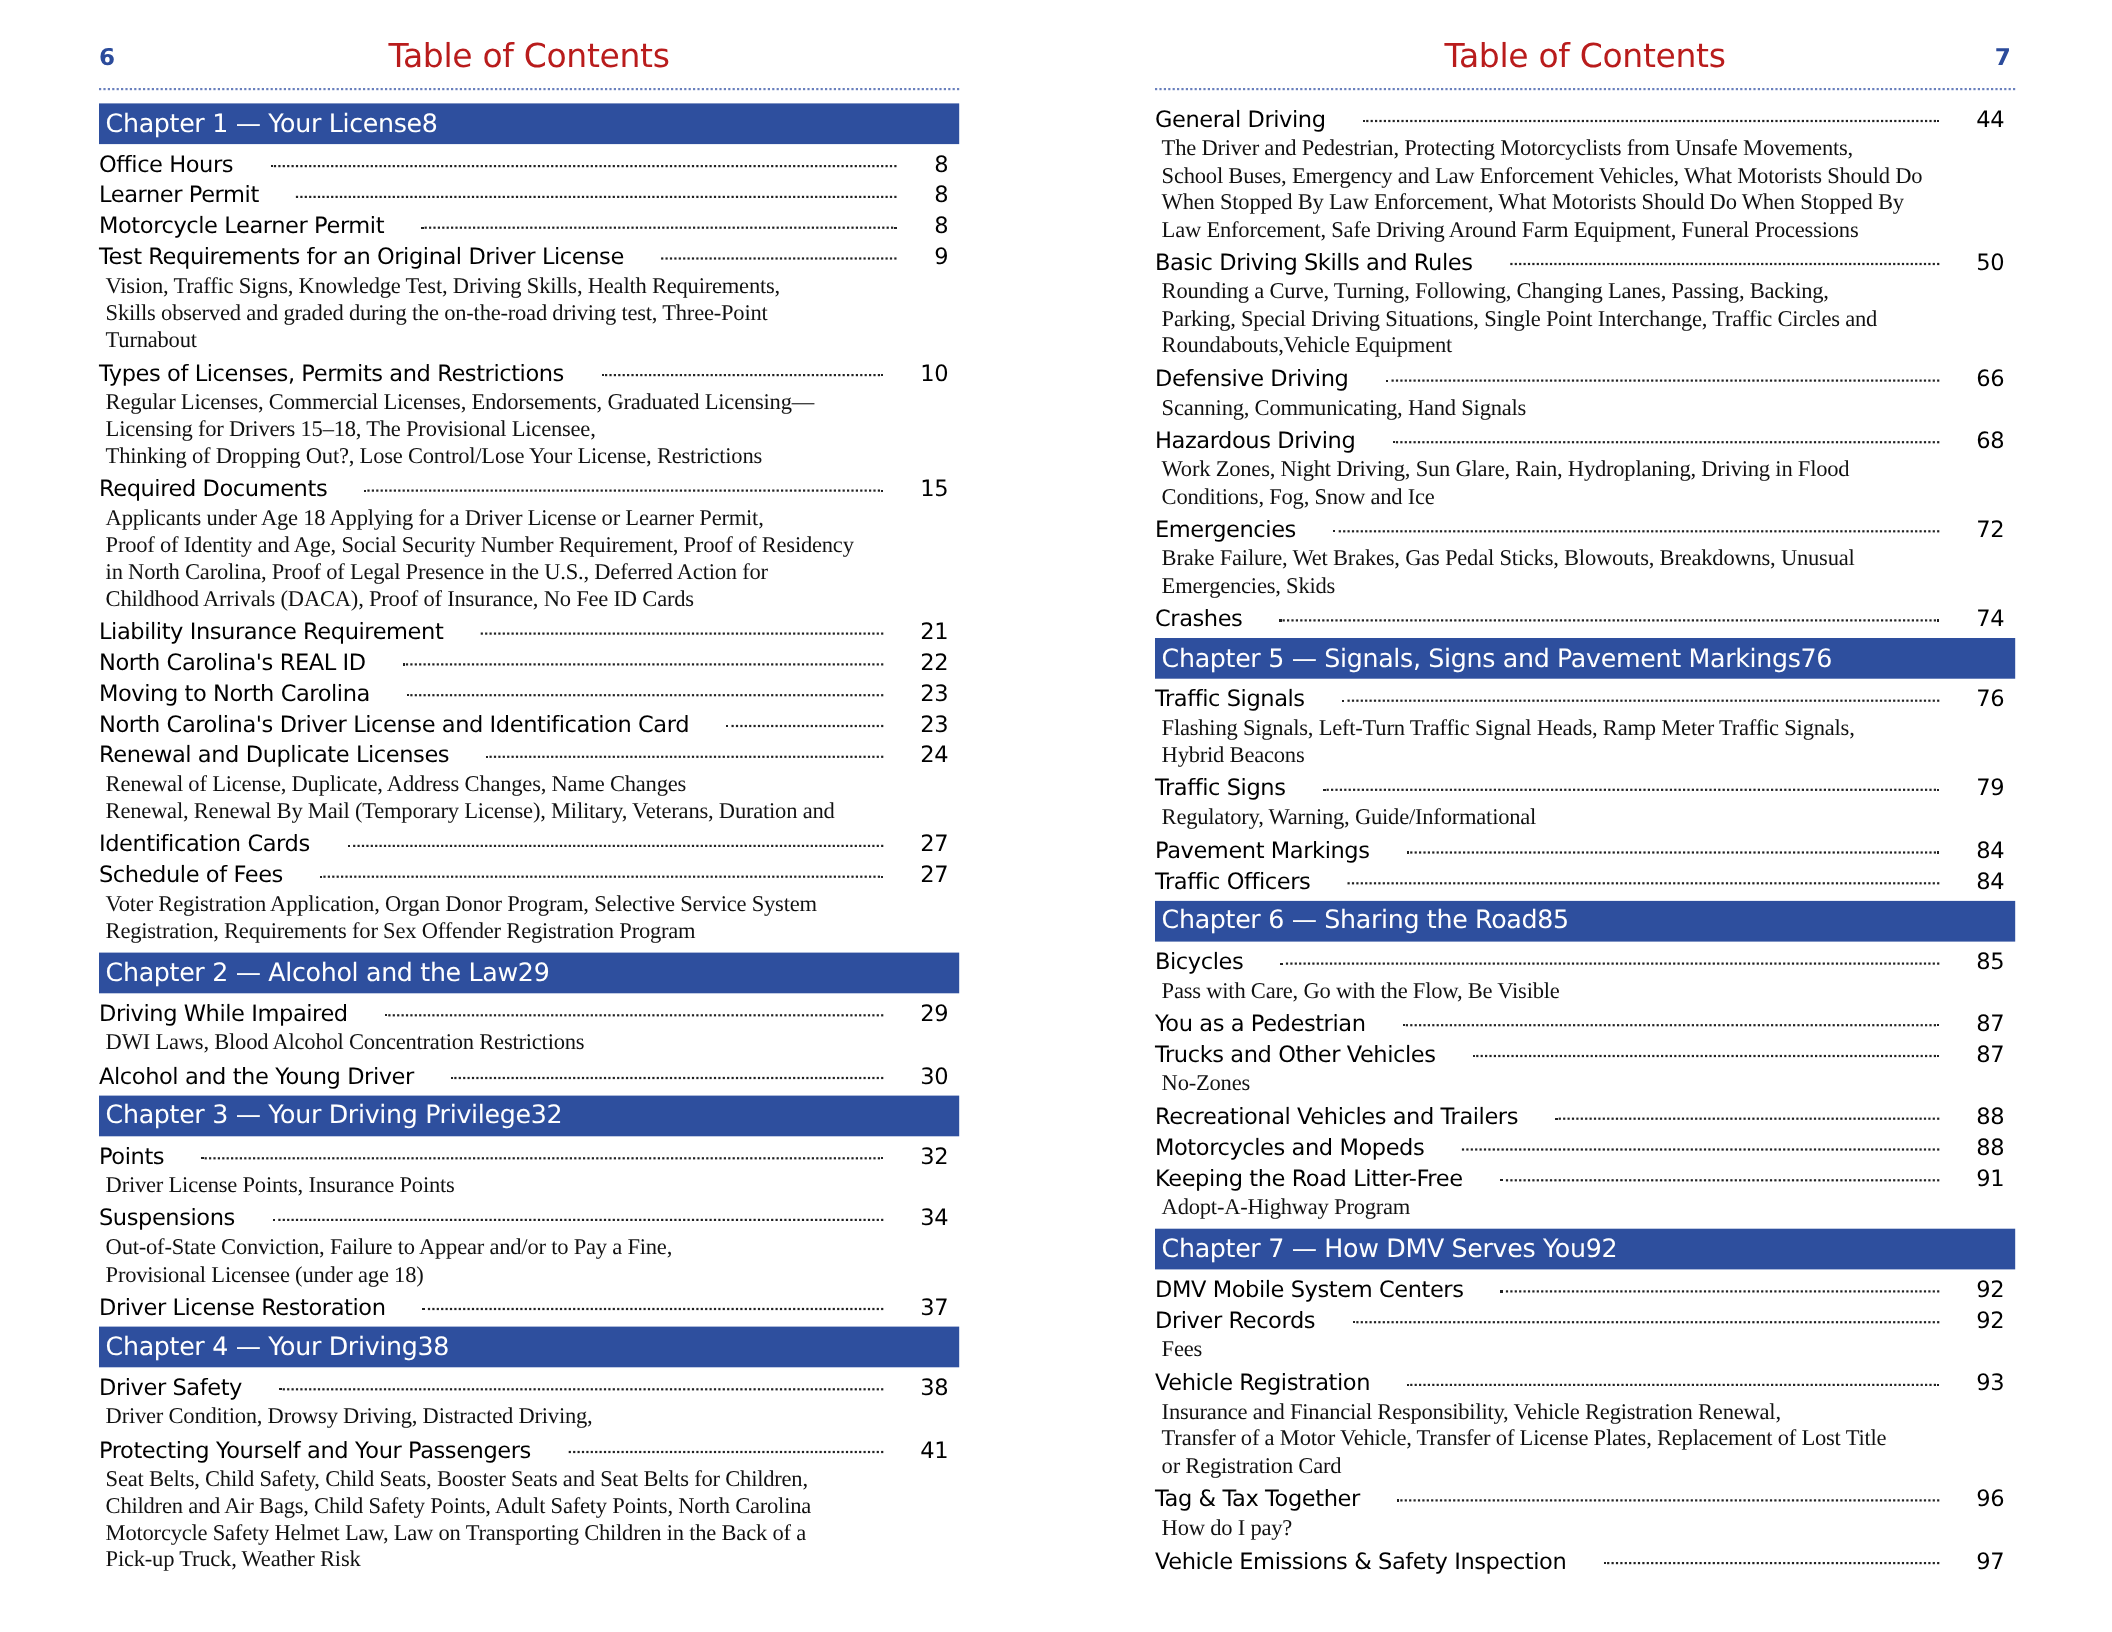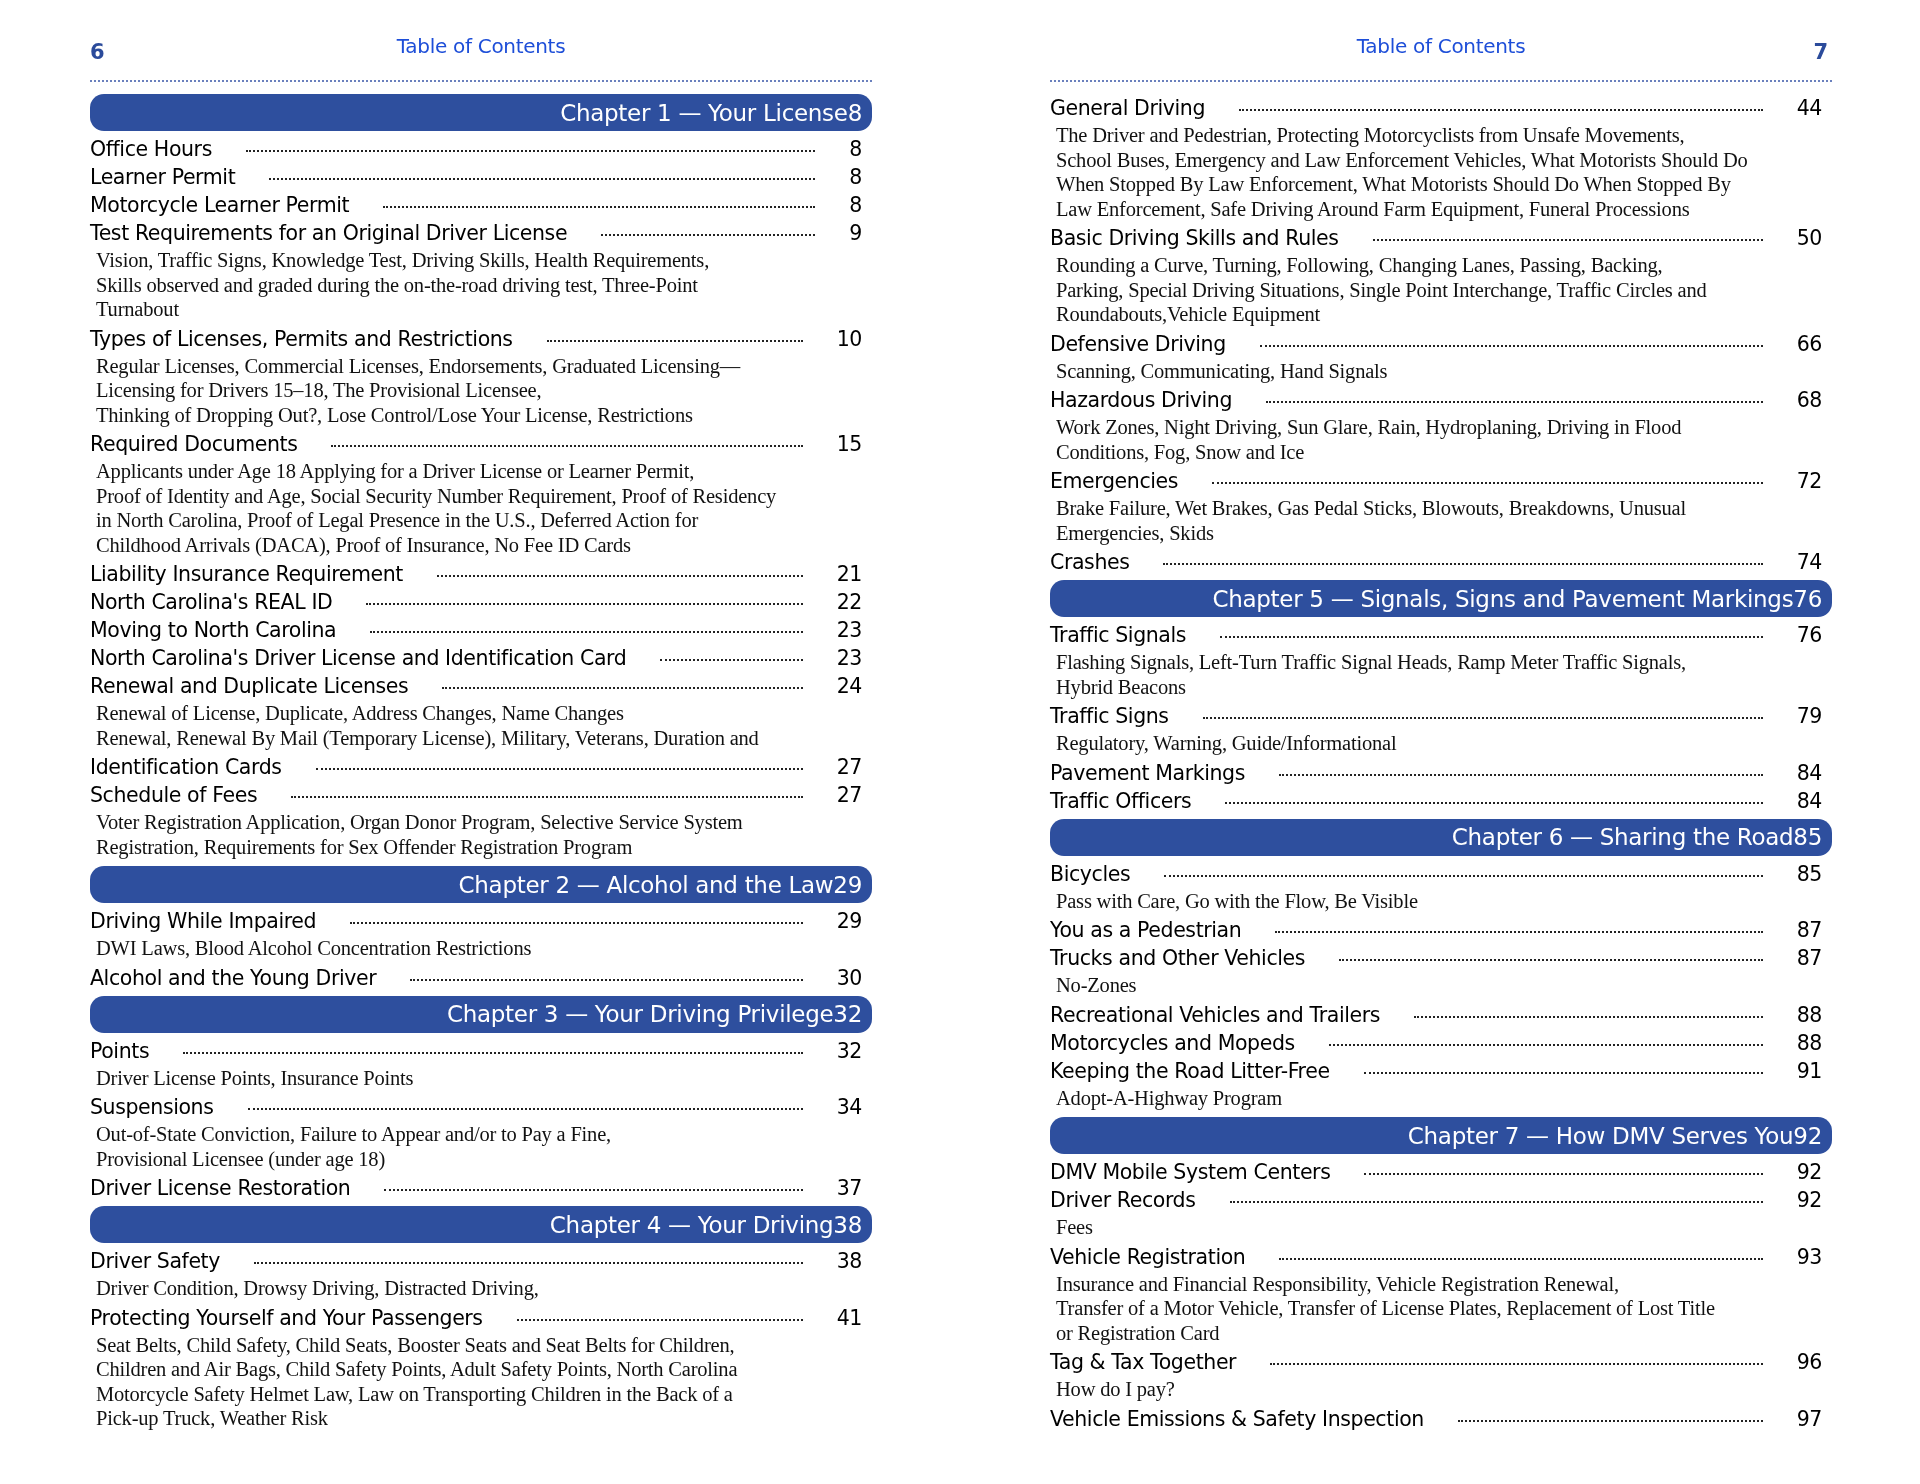--- a/index.html
+++ b/index.html
@@ -10,31 +10,30 @@
   .header { position: relative; height: 80px; }
   .page-num {
     position: absolute; top: 40px;
     font-family: "DejaVu Sans", sans-serif; font-weight: bold;
     font-size: 21px; color: #2b4b9b;
   }
   .left .page-num { left: 0; }
   .right .page-num { right: 4px; }
   .title {
     position: absolute; top: 34px; left: 0; right: 0; text-align: center;
-    font-family: "DejaVu Sans", sans-serif; font-size: 20px; color: #1d4ed8;
+    font-family: "DejaVu Sans", sans-serif; font-size: 30px; color: #b91c1c;
     letter-spacing: -0.3px;
   }
   .rule { height: 0; border-top: 2px dotted #6a80bd; margin: 0 0 12px 0; }
   .chapter {
     background: #2e4f9e; color: #ffffff; height: 37px;
-    display: flex; align-items: center; justify-content: flex-end;
+    display: flex; align-items: center; justify-content: flex-start;
     padding: 0 10px 0 6px; margin: 0 0 0 0;
     font-family: "DejaVu Sans", sans-serif; font-size: 23px;
     letter-spacing: -0.3px;
-    border-radius: 14px;
   }
   .entry {
     display: flex; align-items: baseline; height: 28px; line-height: 28px;
     padding-right: 10px;
     font-family: "DejaVu Sans", sans-serif; font-size: 20.5px; color: #000;
     letter-spacing: -0.4px;
     gap: 32px;
   }
   .entry .label { white-space: nowrap; }
   .entry .leader {

